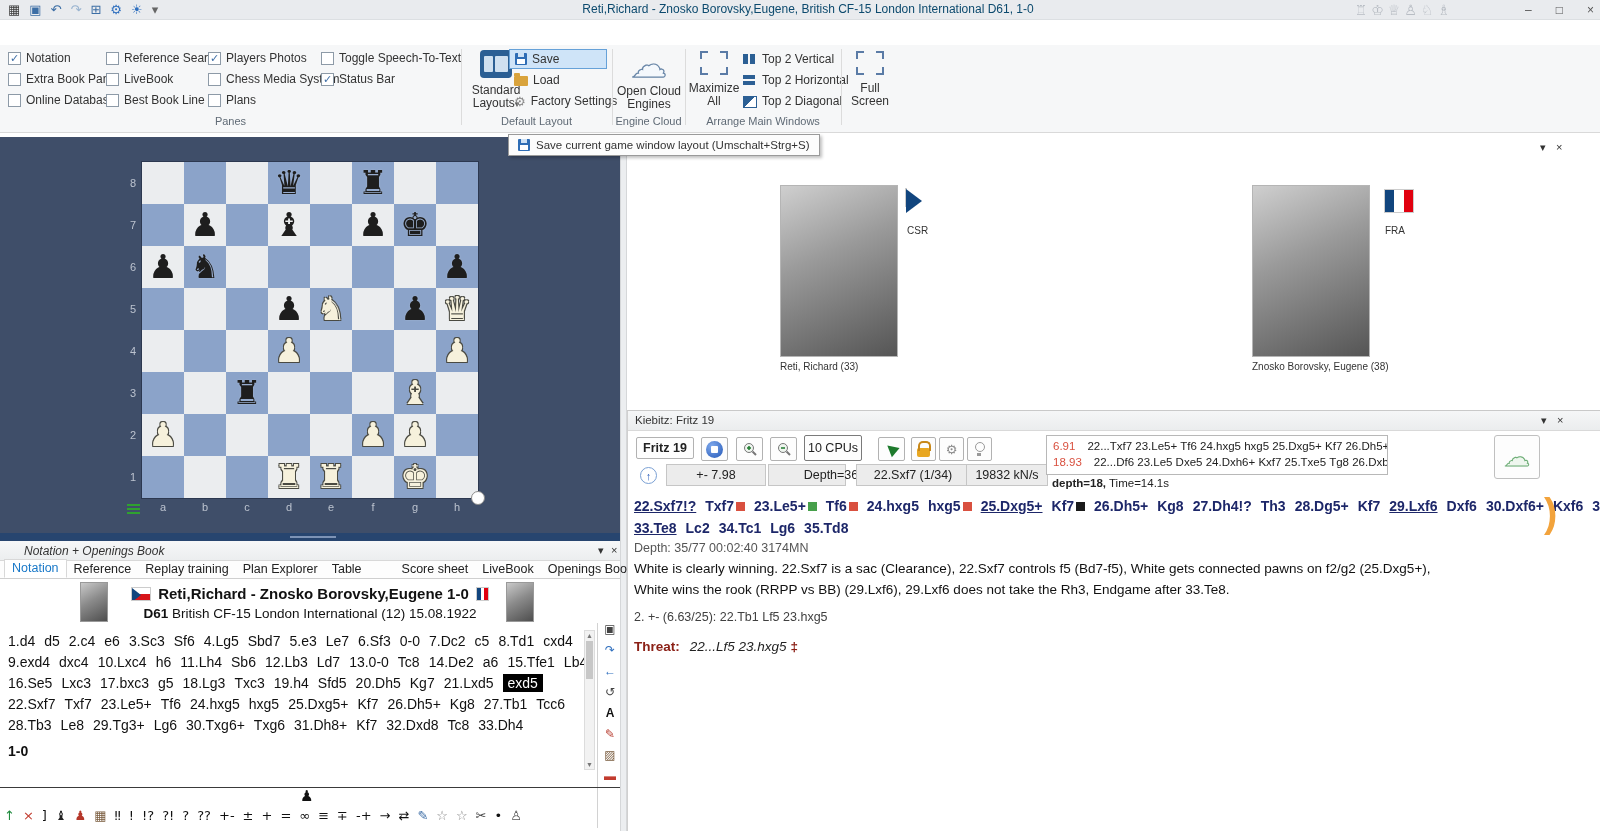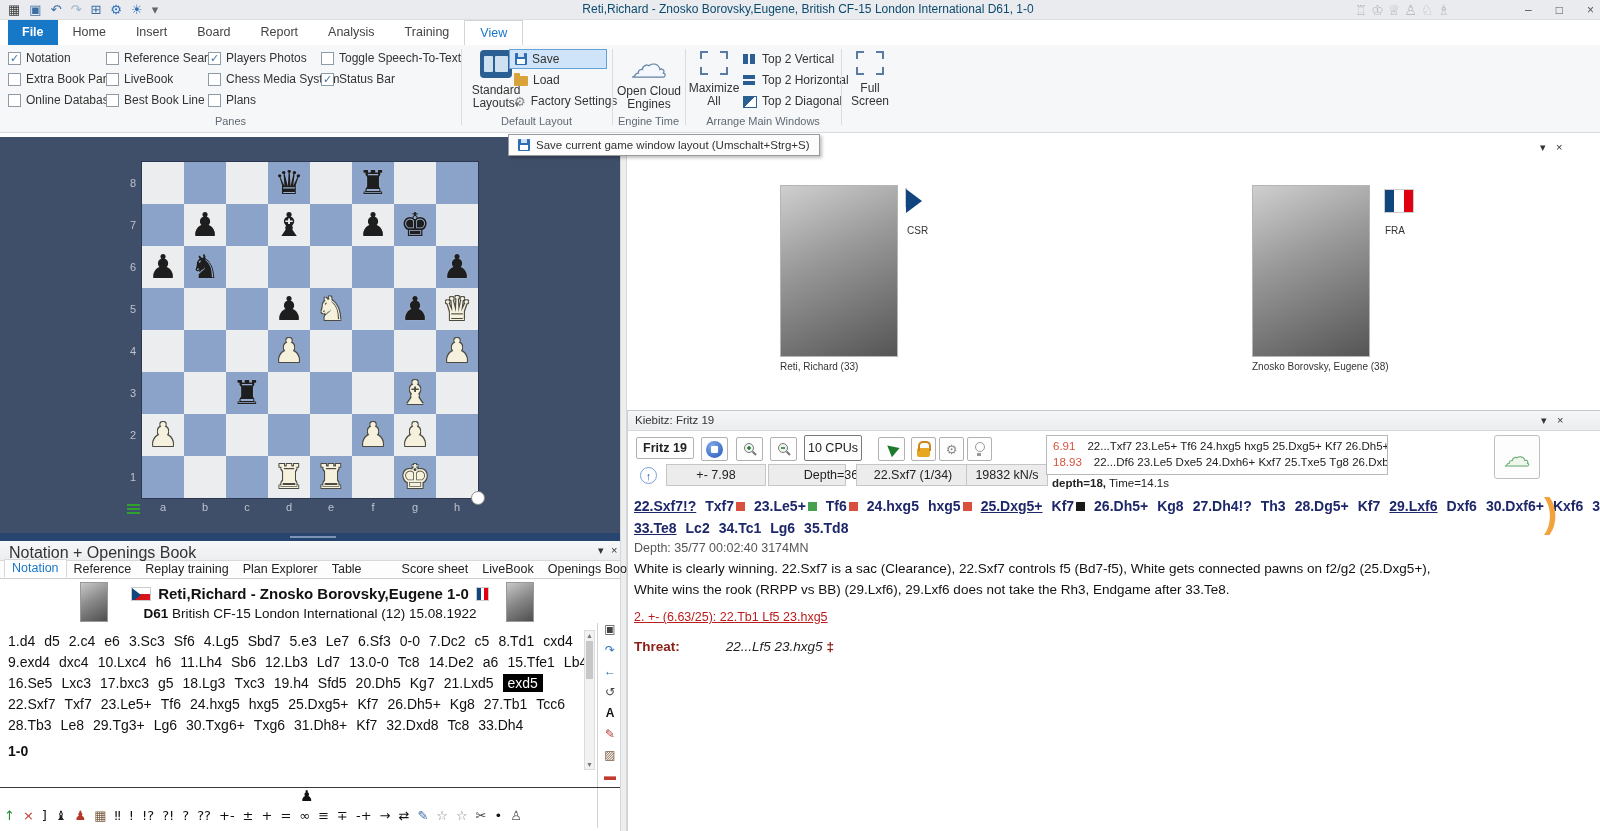--- a/index.html
+++ b/index.html
@@ -81,21 +81,21 @@
   #move-indicator { left:471px; top:354px; width:14px; height:14px; border-radius:50%; background:#ffffff; border:1px solid #8a8a8a; }
 
   
   #h-splitter { left:0; top:533px; width:627px; height:8px; background:#27456f; }
   #h-splitter::after { content:""; position:absolute; left:290px; top:3px; width:46px; height:2px; background:#7d93b5; }
   #v-splitter { left:620px; top:137px; width:7px; height:694px; background:#eceef0; border-left:1px solid #d5d7d9; border-right:1px solid #d5d7d9; }
 
   
   #notation-panel { left:0; top:541px; width:620px; height:290px; background:#fff; }
   #note-header { left:0; top:0; width:620px; height:20px; background:linear-gradient(#f6f7f8,#eceeef); border-bottom:1px solid #d8d8d8; }
-  #note-header .pane-title { position:absolute; left:9px; top:3px; font-size:16px; color:#333; }
+  #note-header .pane-title { position:absolute; left:24px; top:3px; font-size:12px; color:#333;font-style:italic; }
   .pane-ic { position:absolute; top:3px; font-size:11px; color:#333; cursor:default; }
   #note-tabs { left:0; top:20px; width:620px; height:18px; display:flex; align-items:flex-end; padding-left:4px; border-bottom:1px solid #cfcfcf; background:#fdfdfd; }
   .ntab { font-size:12.5px; color:#222; padding:1px 7px 2px 7px; cursor:default; white-space:nowrap; }
   .ntab.active { color:#1878c8; background:#fff; border:1px solid #d8d8d8; border-bottom:1px solid #fff; }
   .ntab.gapped { margin-left:26px; }
   #game-header { left:0; top:39px; width:620px; height:47px; }
   .thumb { position:absolute; top:2px; width:28px; height:40px; background:linear-gradient(150deg,#c9c9c9,#8b8b8b 45%,#4e4e4e); border:1px solid #999; }
   #gh-line1 { position:absolute; left:0; top:5px; width:620px; text-align:center; font-size:15px; font-weight:bold; color:#111; }
   #gh-line1 .inline-flag { display:inline-block; vertical-align:-2px; margin:0 7px; }
   #gh-line2 { position:absolute; left:0; top:26px; width:620px; text-align:center; font-size:13.5px; color:#111; }
@@ -148,24 +148,24 @@
   #eng-box-depth b { font-weight:bold; }
   #cloud-btn { position:absolute; left:866px; top:24px; width:46px; height:44px; border:1px solid #c0c0c0; border-radius:3px; background:#fdfdfd; display:flex; align-items:center; justify-content:center; }
   .cloud-small { font-size:26px; color:#eef6ee; -webkit-text-stroke:1px #6fae78; text-shadow:0 0 1px #6fae78; }
   .main-line { position:absolute; left:6px; white-space:nowrap; }
   .ml-tok { font-size:14px; font-weight:bold; color:#1d2769; margin-right:9px; }
   .ml-tok.ul { text-decoration:underline; }
   .ml-sq { display:inline-block; width:9px; height:9px; margin-left:2px; }
   #orange-bracket { position:absolute; left:916px; top:80px; font-size:40px; font-weight:bold; color:#f2a33c; }
   #eng-depth-info { position:absolute; left:6px; top:130px; font-size:12.5px; color:#555; }
   .eng-comment { position:absolute; left:6px; font-size:13.5px; color:#111; white-space:nowrap; }
-  #eng-alt { position:absolute; left:6px; top:199px; font-size:12.5px; color:#b91c1c;text-decoration:underline; }
+  #eng-alt { position:absolute; left:6px; top:199px; font-size:12.5px; color:#404040; }
   #eng-threat { position:absolute; left:6px; top:228px; font-size:13.5px; }
   #eng-threat .t-label { color:#8b2016; font-weight:bold; margin-right:10px; }
-  #eng-threat .t-moves { color:#222; font-style:italic;margin-left:36px; }
+  #eng-threat .t-moves { color:#222; font-style:italic; }
   #eng-threat .t-sym { color:#8b2016; font-weight:bold; font-style:normal; margin-left:4px; }
 </style>
 </head>
 <body>
 
 <div id="app">
 
   <div id="titlebar" class="abs">
     <div id="qa-icons" class="abs">
         <span class="qa-ic" style="color: rgb(60, 60, 60);">▦</span>
@@ -186,30 +186,20 @@
         <span>♘</span>
         <span>♗</span>
       </div>
     <div id="win-btns" class="abs">
       <span>–</span>
       <span>□</span>
       <span>×</span>
     </div>
   </div>
 
-  <div id="ribbon-tabs" class="abs">
-      <span class="rtab file">File</span>
-      <span class="rtab">Home</span>
-      <span class="rtab">Insert</span>
-      <span class="rtab">Board</span>
-      <span class="rtab">Report</span>
-      <span class="rtab">Analysis</span>
-      <span class="rtab">Training</span>
-      <span class="rtab active">View</span>
-    </div>
 
   <div id="ribbon" class="abs">
     <div id="panes-cols">
         <div class="cb-col" style="left: 8px;">
           <div class="cb-item">
             <span class="cb-box">✓</span>
             <span class="cb-label">Notation</span>
           </div>
           <div class="cb-item">
             <span class="cb-box"></span>
@@ -284,21 +274,21 @@
     <div class="grp-label" style="left:461px;width:151px;">Default Layout</div>
     <div class="grp-div" style="left:612px;"></div>
 
     <div class="abs" style="left:613px;top:2px;width:72px;display:flex;flex-direction:column;align-items:center;gap:2px;">
       <span class="cloud-big">☁</span>
       <span class="ribbon-btn-lines">
         <span>Open Cloud</span><br>
         <span>Engines</span>
       </span>
     </div>
-    <div class="grp-label" style="left:612px;width:73px;">Engine Time</div>
+    <div class="grp-label" style="left:612px;width:73px;">Engine Cloud</div>
     <div class="grp-div" style="left:685px;"></div>
 
     <div class="abs" style="left:690px;top:6px;width:48px;display:flex;flex-direction:column;align-items:center;gap:7px;">
       <span class="corner-ic"></span>
       <span class="ribbon-btn-lines">
         <span>Maximize</span><br>
         <span>All</span>
       </span>
     </div>
     <div id="arrange-items" class="abs" style="left:742px;top:6px;display:flex;flex-direction:column;gap:6px;">

